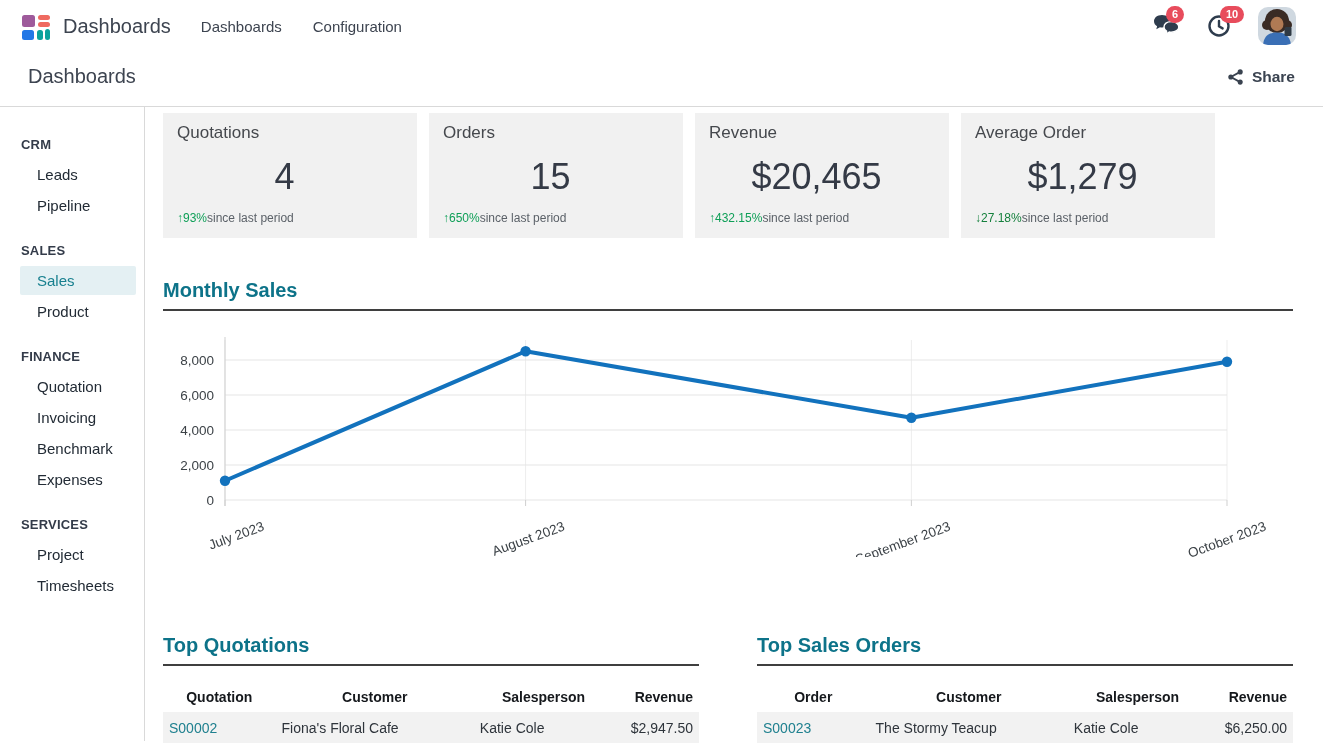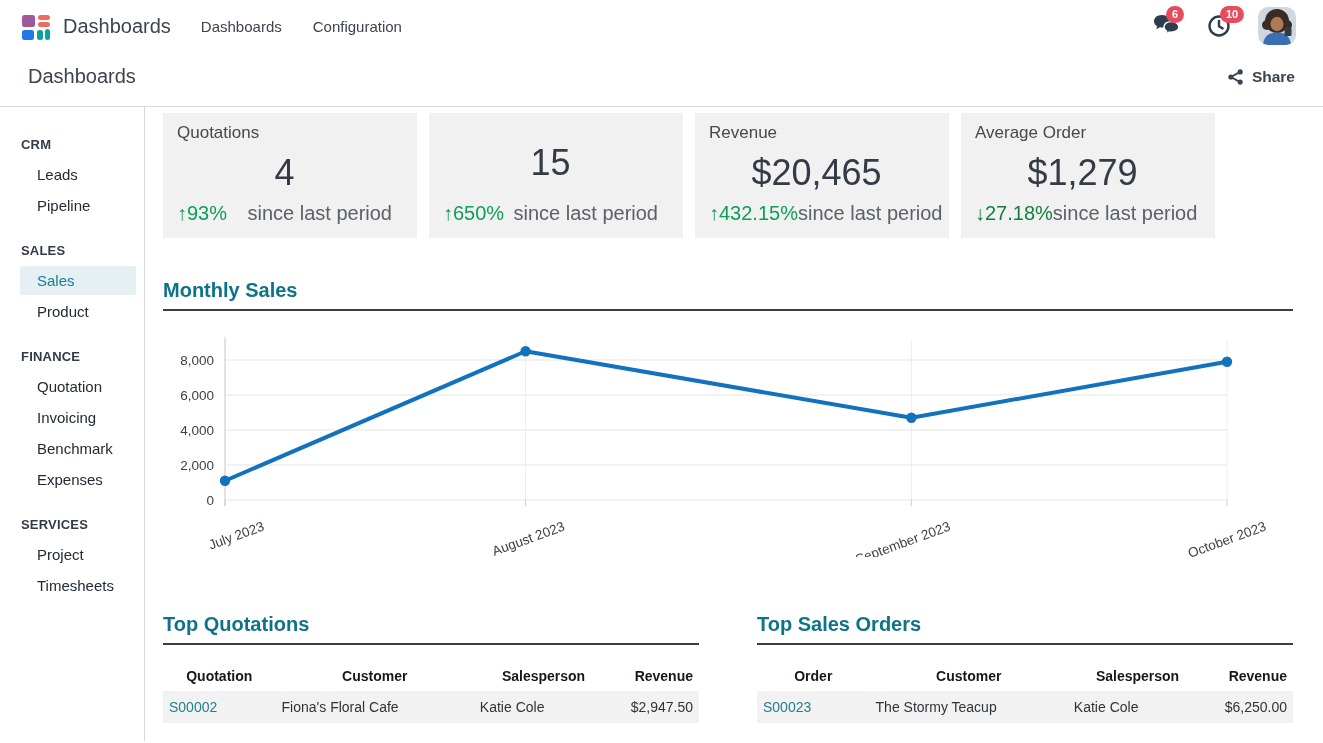--- a/index.html
+++ b/index.html
@@ -41,34 +41,34 @@
     border-radius:2px; cursor:pointer; white-space:nowrap; }
   .sb-item.active { background:#e4f0f3; color:#18808f; }
   .main { flex:1; padding:6px 30px 0 18px; }
 
   
   .kpi-row { display:flex; gap:12px; }
   .kpi-card { width:254px; height:125px; background:#f1f1f1; padding:10px 25px 13px 14px;
     display:flex; flex-direction:column; }
   .kpi-title { font-size:17px; color:#45484d; }
   .kpi-value { font-size:36px; color:#343a46; text-align:center; margin:auto; line-height:1; }
-  .kpi-foot { display:flex; justify-content:space-between; align-items:baseline; font-size:20px; white-space:nowrap; }
+  .kpi-foot { display:flex; align-items:baseline; font-size:12px; white-space:nowrap; }
   .trend-up { color:#0e9f57; }
   .trend-down { color:#15803d; }
   .kpi-caption { color:#5b6168; }
 
   
   .section-head { border-bottom:2px solid #3f3f3f; padding-bottom:7px; }
   .section-title { font-size:20px; font-weight:700; color:#0d7389; line-height:1.2; }
   .monthly { margin-top:40px; }
   .chart-wrap { margin-top:14px; }
   svg.chart { display:block; width:1130px; height:232px; }
 
   
-  .tables-row { display:flex; gap:58px; margin-top:55px; }
+  .tables-row { display:flex; gap:58px; margin-top:76px; }
   .table-col { flex:1; min-width:0; }
   table { width:100%; border-collapse:collapse; margin-top:16px; table-layout:fixed; }
   th { font-size:14px; font-weight:700; color:#15181c; text-align:center; padding:7px 6px; }
   td { font-size:14px; color:#2e343b; padding:8px 6px; overflow:hidden; white-space:nowrap; }
   tbody tr:nth-child(odd) { background:#f2f2f2; }
   .col-num { text-align:right; }
   .record-link { color:#1f808f; cursor:pointer; }
 </style>
 </head>
 <body>
@@ -160,20 +160,21 @@
     <div class="kpi-row">
         <div class="kpi-card">
           <div class="kpi-title">Quotations</div>
           <div class="kpi-value">4</div>
           <div class="kpi-foot">
             <span class="trend-up"><span style="font-weight: 700;">↑</span>93%</span>
             <span class="kpi-caption">since last period</span>
           </div>
         </div>
         <div class="kpi-card">
+          <div class="kpi-title">Orders</div>
           <div class="kpi-value">15</div>
           <div class="kpi-foot">
             <span class="trend-up"><span style="font-weight: 700;">↑</span>650%</span>
             <span class="kpi-caption">since last period</span>
           </div>
         </div>
         <div class="kpi-card">
           <div class="kpi-title">Revenue</div>
           <div class="kpi-value">$20,465</div>
           <div class="kpi-foot">

